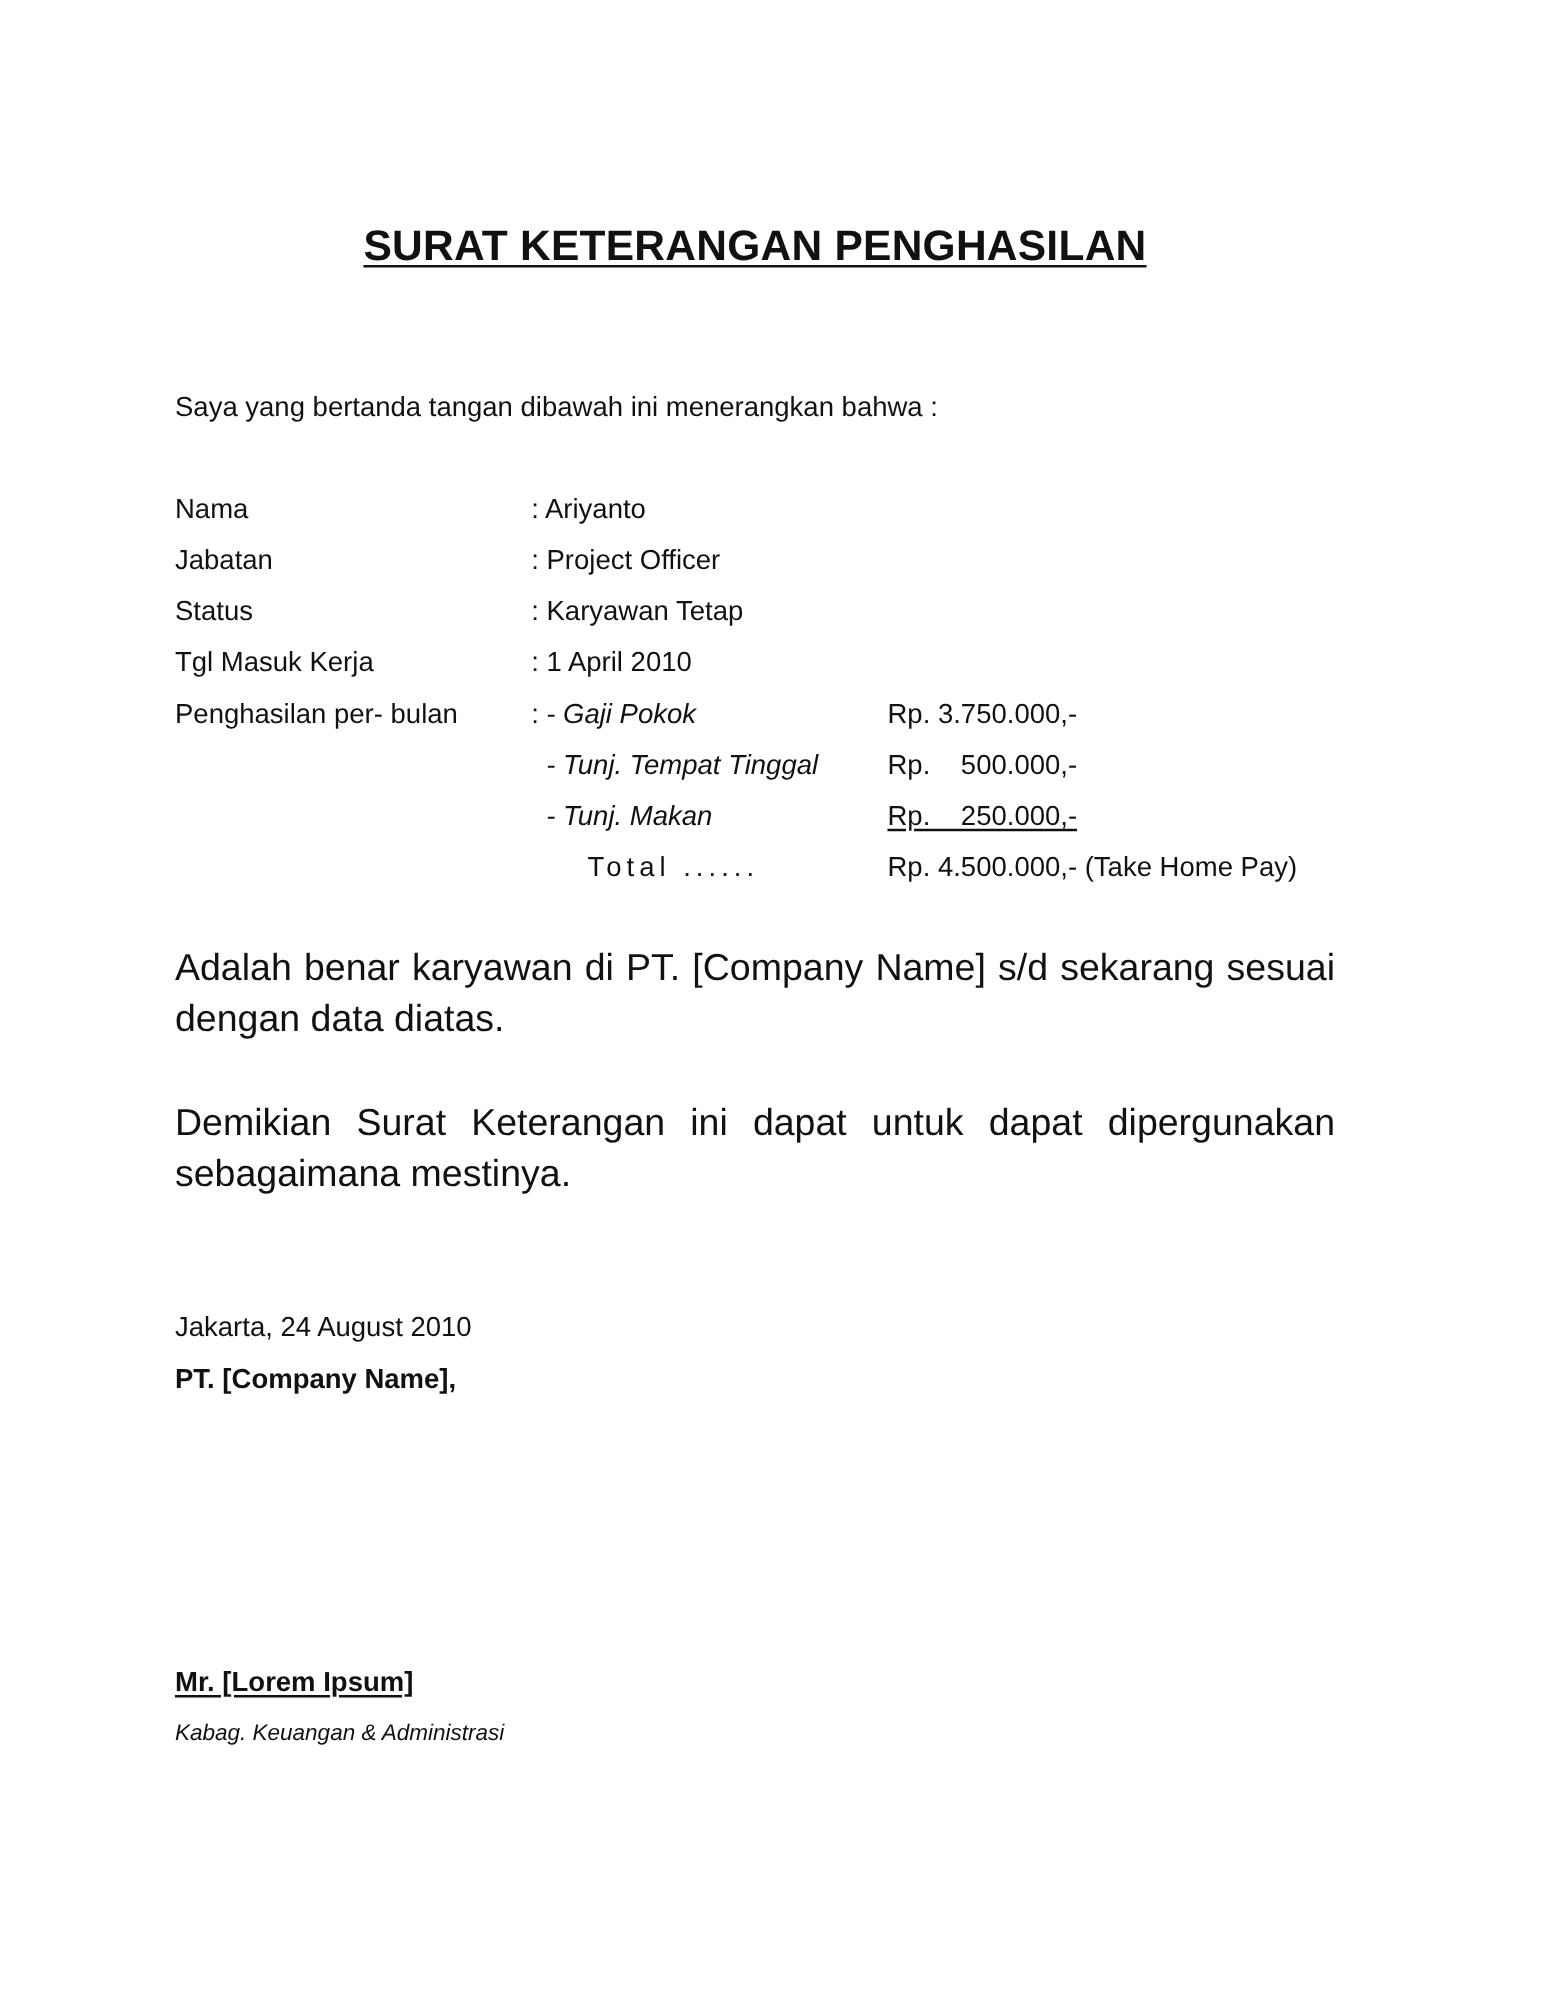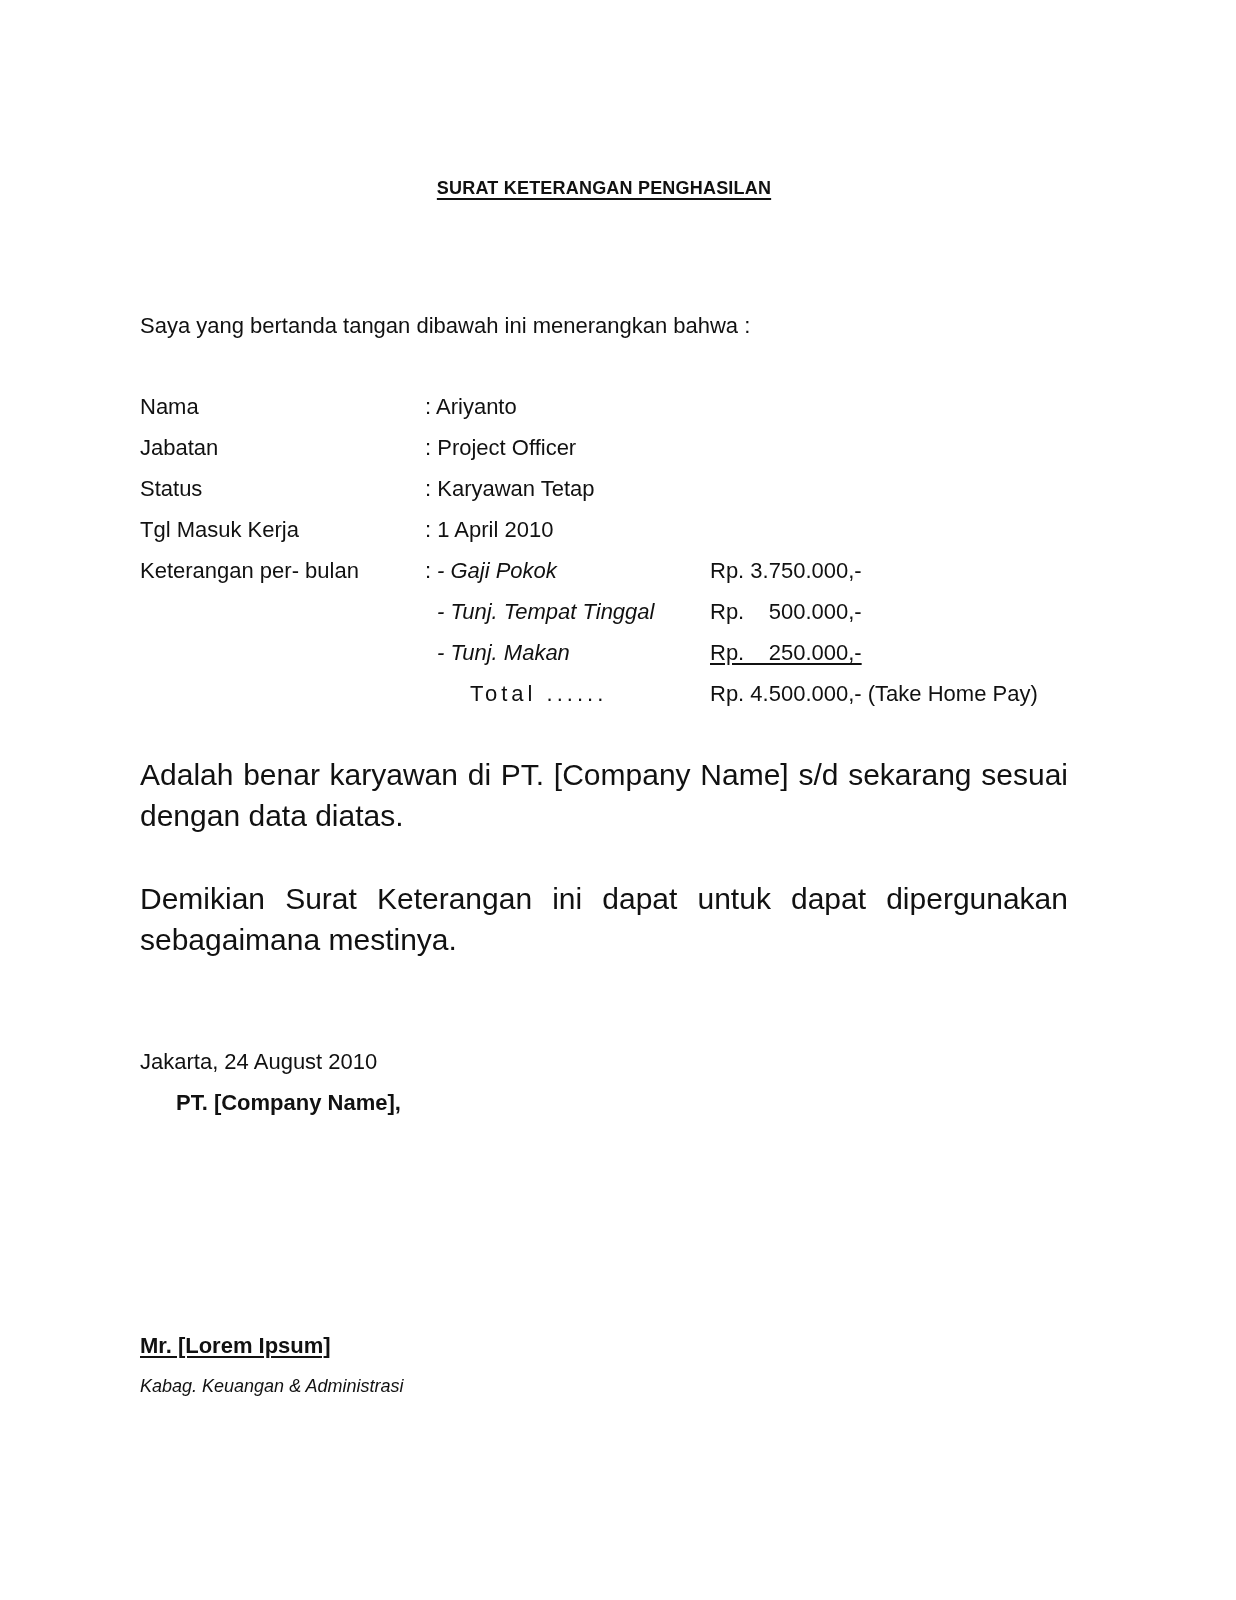--- a/index.html
+++ b/index.html
@@ -3,36 +3,36 @@
 <meta charset="utf-8">
 <style>
   html, body { margin: 0; padding: 0; background: #ffffff; }
   body {
     width: 1236px; height: 1600px; position: relative; overflow: hidden;
     font-family: "Liberation Sans", sans-serif; color: #111111;
   }
   .abs { position: absolute; white-space: nowrap; }
   .title {
     left: 0; width: 1208px; top: 178px; text-align: center;
-    font-size: 18px; font-weight: bold; letter-spacing: 0.2px;
+    font-size: 34px; font-weight: bold; letter-spacing: 0.2px;
   }
   .title span { text-decoration: underline; text-decoration-thickness: 2px; text-underline-offset: 4px; }
   .txt { font-size: 22px; line-height: 30px; }
   .intro { left: 140px; top: 311px; }
   .lbl { left: 140px; }
   .val { left: 425px; }
   .item { left: 437px; font-style: italic; }
   .amt { left: 710px; }
   .total-lbl { left: 470px; letter-spacing: 4px; }
   .u { text-decoration: underline; text-underline-offset: 3px; }
   .para {
     left: 140px; width: 928px; white-space: normal; text-align: justify;
     font-size: 30px; line-height: 41px;
   }
-  .bold { font-weight: bold; margin-left: 36px; }
+  .bold { font-weight: bold; }
   .sig {
     left: 140px; top: 1333px; font-size: 22px; font-weight: bold;
     text-decoration: underline; text-underline-offset: 3px; text-decoration-thickness: 2px;
   }
   .role { left: 140px; top: 1376px; font-size: 18px; font-style: italic; }
   .pre { white-space: pre; }
 </style>
 </head>
 <body>
 
@@ -47,21 +47,21 @@
 
 <div class="abs txt lbl" style="top:433px">Jabatan</div>
 <div class="abs txt val" style="top:433px">: Project Officer</div>
 
 <div class="abs txt lbl" style="top:474px">Status</div>
 <div class="abs txt val" style="top:474px">: Karyawan Tetap</div>
 
 <div class="abs txt lbl" style="top:515px">Tgl Masuk Kerja</div>
 <div class="abs txt val" style="top:515px">: 1 April 2010</div>
 
-<div class="abs txt lbl" style="top:556px">Keterangan per- bulan</div>
+<div class="abs txt lbl" style="top:556px">Penghasilan per- bulan</div>
 <div class="abs txt val" style="top:556px">:</div>
 
 <div class="abs txt item" style="top:556px">- Gaji Pokok</div>
 <div class="abs txt amt pre" style="top:556px">Rp. 3.750.000,-</div>
 
 <div class="abs txt item" style="top:597px">- Tunj. Tempat Tinggal</div>
 <div class="abs txt amt pre" style="top:597px">Rp.    500.000,-</div>
 
 <div class="abs txt item" style="top:638px">- Tunj. Makan</div>
 <div class="abs txt amt pre u" style="top:638px">Rp.    250.000,-</div>

